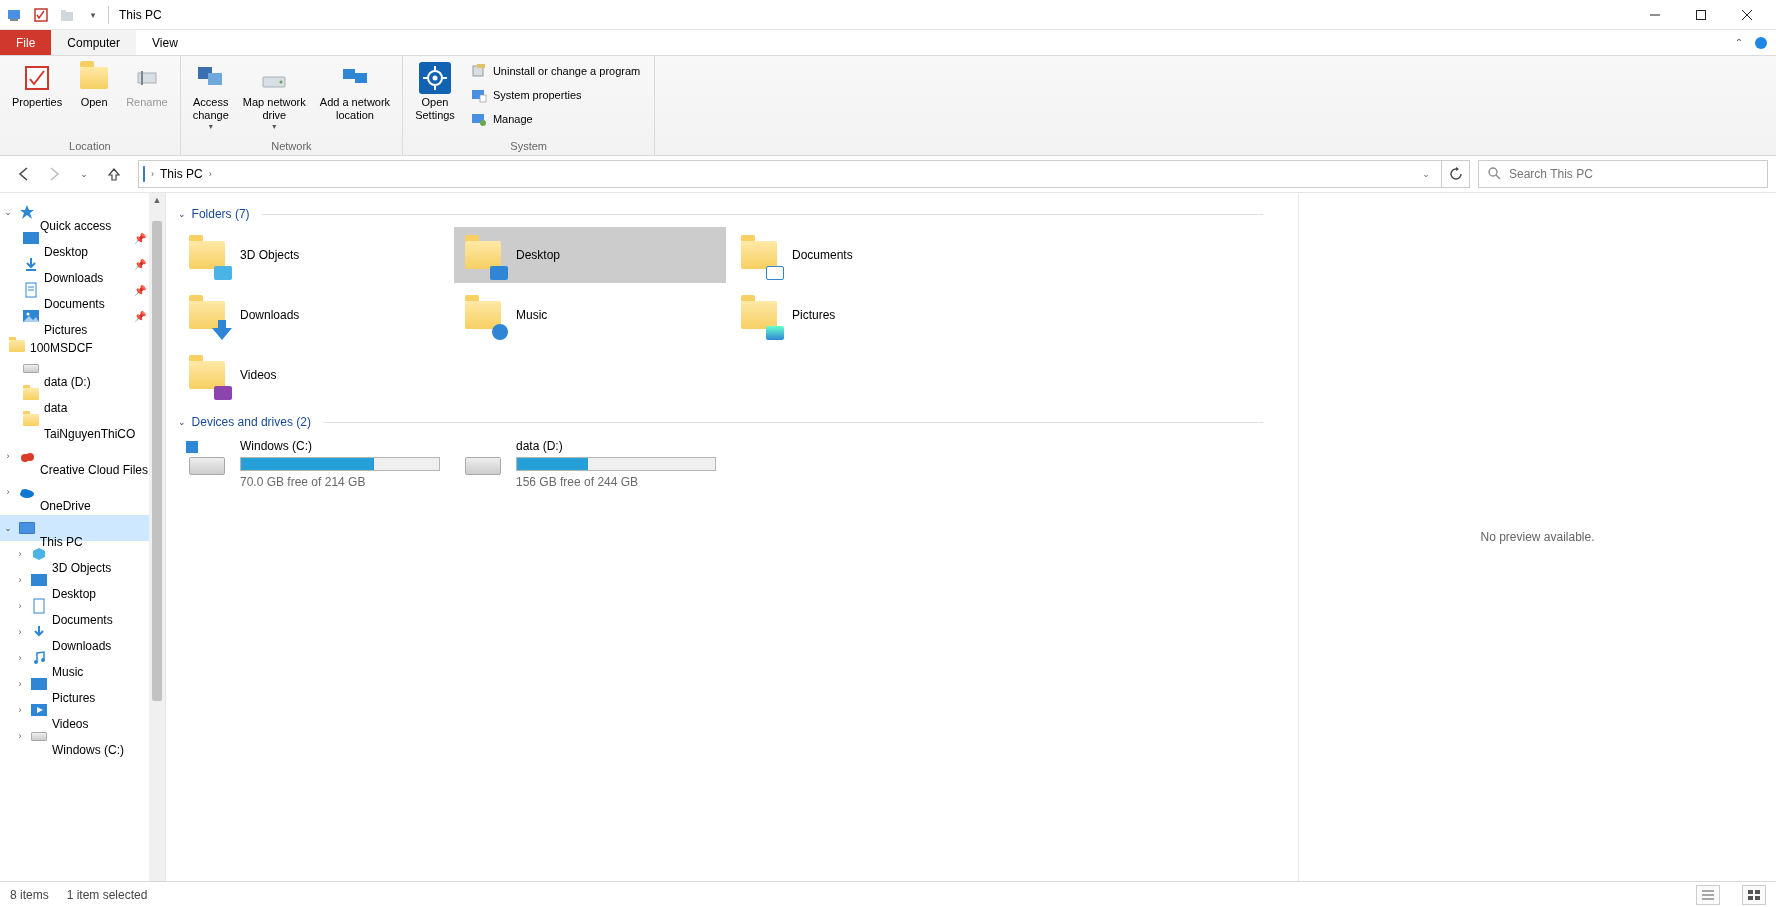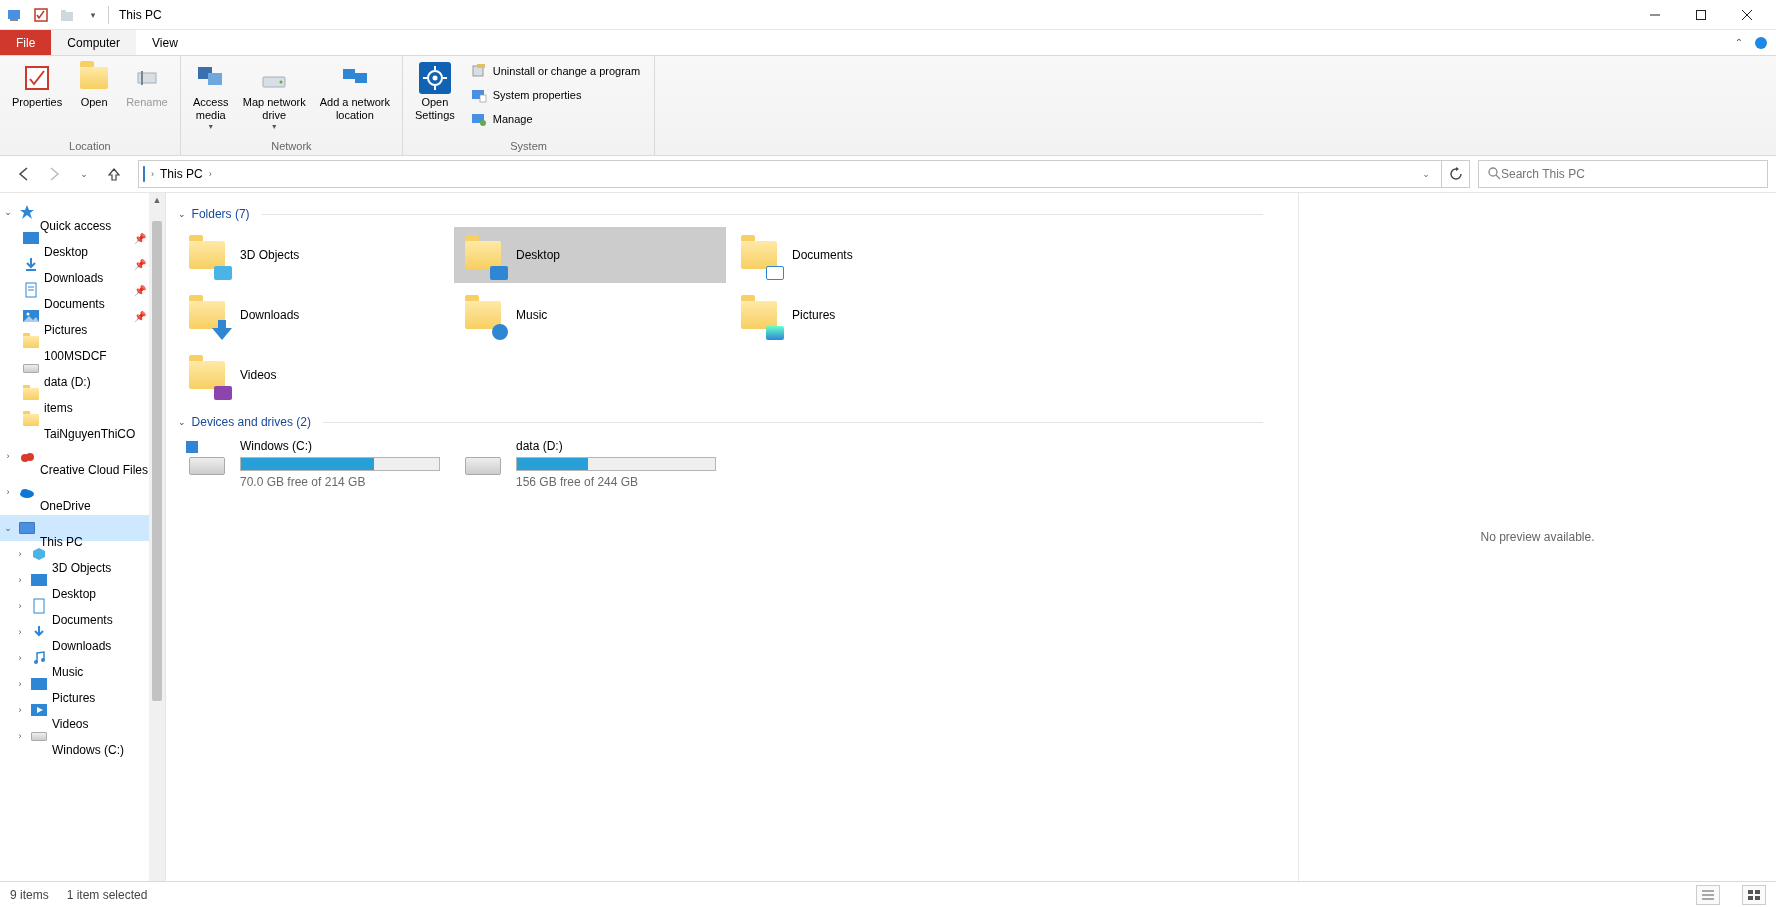--- a/index.html
+++ b/index.html
@@ -40,21 +40,21 @@
 
 .navrow { height: 36px; display: flex; align-items: center; padding: 4px 8px; gap: 8px; }
 .navbtns { display: flex; align-items: center; gap: 10px; padding: 0 6px; }
 .navbtn { width: 20px; height: 20px; display: flex; align-items: center; justify-content: center; cursor: pointer; color: #555; }
 .navbtn.disabled { color: #bbb; }
 .addrbar { flex: 1; height: 28px; border: 1px solid #ccc; display: flex; align-items: center; padding: 0 4px; gap: 6px; }
 .addrbar .crumb { display: flex; align-items: center; gap: 4px; font-size: 12px; }
 .addrbar .flex { flex: 1; }
 .addrbar .dd { width: 22px; text-align: center; color: #666; cursor: pointer; }
 .refreshbtn { width: 28px; height: 28px; border: 1px solid #ccc; border-left: none; display: flex; align-items: center; justify-content: center; cursor: pointer; }
-.searchbox { width: 290px; height: 28px; border: 1px solid #ccc; display: flex; align-items: center; padding: 0 8px; color: #777; }
+.searchbox { width: 290px; height: 28px; border: 1px solid #ccc; display: flex; align-items: center; padding: 0 8px; gap: 8px; color: #777; }
 .searchbox input { border: none; outline: none; flex: 1; font-size: 12px; }
 
 
 .bodysplit { flex: 1; display: flex; min-height: 0; border-top: 1px solid #e6e6e6; }
 .navpane { width: 166px; overflow: hidden; border-right: 1px solid #e6e6e6; padding-top: 6px; position: relative; }
 .navscroll { position: absolute; right: 0; top: 0; bottom: 0; width: 16px; background: #f0f0f0; display: flex; flex-direction: column; align-items: center; }
 .navscroll .thumb { width: 10px; background: #c2c2c2; border-radius: 2px; margin-top: 14px; height: 480px; }
 .navscroll .arrow { font-size: 9px; color: #666; padding: 2px 0; }
 .treeitem { display: flex; align-items: center; height: 26px; padding-left: 4px; gap: 4px; cursor: pointer; white-space: nowrap; }
 .treeitem.sel { background: #cde8ff; }
@@ -196,21 +196,21 @@
   <div class="ribgroup">
     <div class="ribitems">
       <div class="bigbtn">
         <span class="bigicon">
             <svg width="30" height="30">
               <rect x="2" y="4" width="14" height="12" fill="#3a6fb0"></rect>
               <rect x="12" y="10" width="14" height="12" fill="#6fa8dc"></rect>
             </svg>
           </span>
         <span class="lbl">Access
-media</span>
+change</span>
         <span style="font-size:8px;color:#555;">▾</span>
       </div>
       <div class="bigbtn">
         <span class="bigicon">
             <svg width="30" height="30">
               <rect x="4" y="14" width="22" height="10" rx="1" fill="#d7dee4" stroke="#a7b0b8"></rect>
               <circle cx="22" cy="19" r="1.5" fill="#6aa84f"></circle>
             </svg>
           </span>
         <span class="lbl">Map network
@@ -381,37 +381,37 @@
           <span class="ticon">
             <svg width="16" height="12">
               <rect width="16" height="12" fill="#2f86d4"></rect>
               <circle cx="5" cy="4" r="1.5" fill="#fff"></circle>
               <path d="M0 12 L6 6 L10 10 L13 7 L16 12 Z" fill="#fff" opacity=".6"></path>
             </svg>
           </span>
     <span class="tlbl">Pictures</span>
     <span class="pin">📌</span>
         </div>
+        <div class="treeitem" style="padding-left: 8px; align-items: flex-end;">
+          <span class="ticon">
+            <span class="ic-folder-sm"></span>
+          </span>
+    <span class="tlbl">100MSDCF</span>
+    </div>
         <div class="treeitem" style="padding-left: 22px;">
           <span class="ticon">
+            <span class="ic-drive-sm"></span>
+          </span>
+    <span class="tlbl">data (D:)</span>
+    </div>
+        <div class="treeitem" style="padding-left: 22px;">
+          <span class="ticon">
             <span class="ic-folder-sm"></span>
           </span>
-    <span class="tlbl">100MSDCF</span>
-    </div>
-        <div class="treeitem" style="padding-left: 22px;">
-          <span class="ticon">
-            <span class="ic-drive-sm"></span>
-          </span>
-    <span class="tlbl">data (D:)</span>
-    </div>
-        <div class="treeitem" style="padding-left: 22px;">
-          <span class="ticon">
-            <span class="ic-folder-sm"></span>
-          </span>
-    <span class="tlbl">items</span>
+    <span class="tlbl">data</span>
     </div>
         <div class="treeitem" style="padding-left: 22px;">
           <span class="ticon">
             <span class="ic-folder-sm"></span>
           </span>
     <span class="tlbl">TaiNguyenThiCO</span>
     </div>
       </div>
 
     <div class="spacer"></div>
@@ -619,21 +619,21 @@
         </div>
     </div>
 
     <div class="previewpane">
       <span>No preview available.</span>
     </div>
   </div>
 </div>
 
 <div class="statusbar">
-  <span>9 items</span>
+  <span>8 items</span>
   <span>1 item selected</span>
   <span class="flex"></span>
   <span class="viewbtn">
       <svg width="14" height="12">
         <line x1="1" y1="2" x2="13" y2="2" stroke="#555"></line>
         <line x1="1" y1="6" x2="13" y2="6" stroke="#555"></line>
         <line x1="1" y1="10" x2="13" y2="10" stroke="#555"></line>
       </svg>
     </span>
   <span class="viewbtn">

